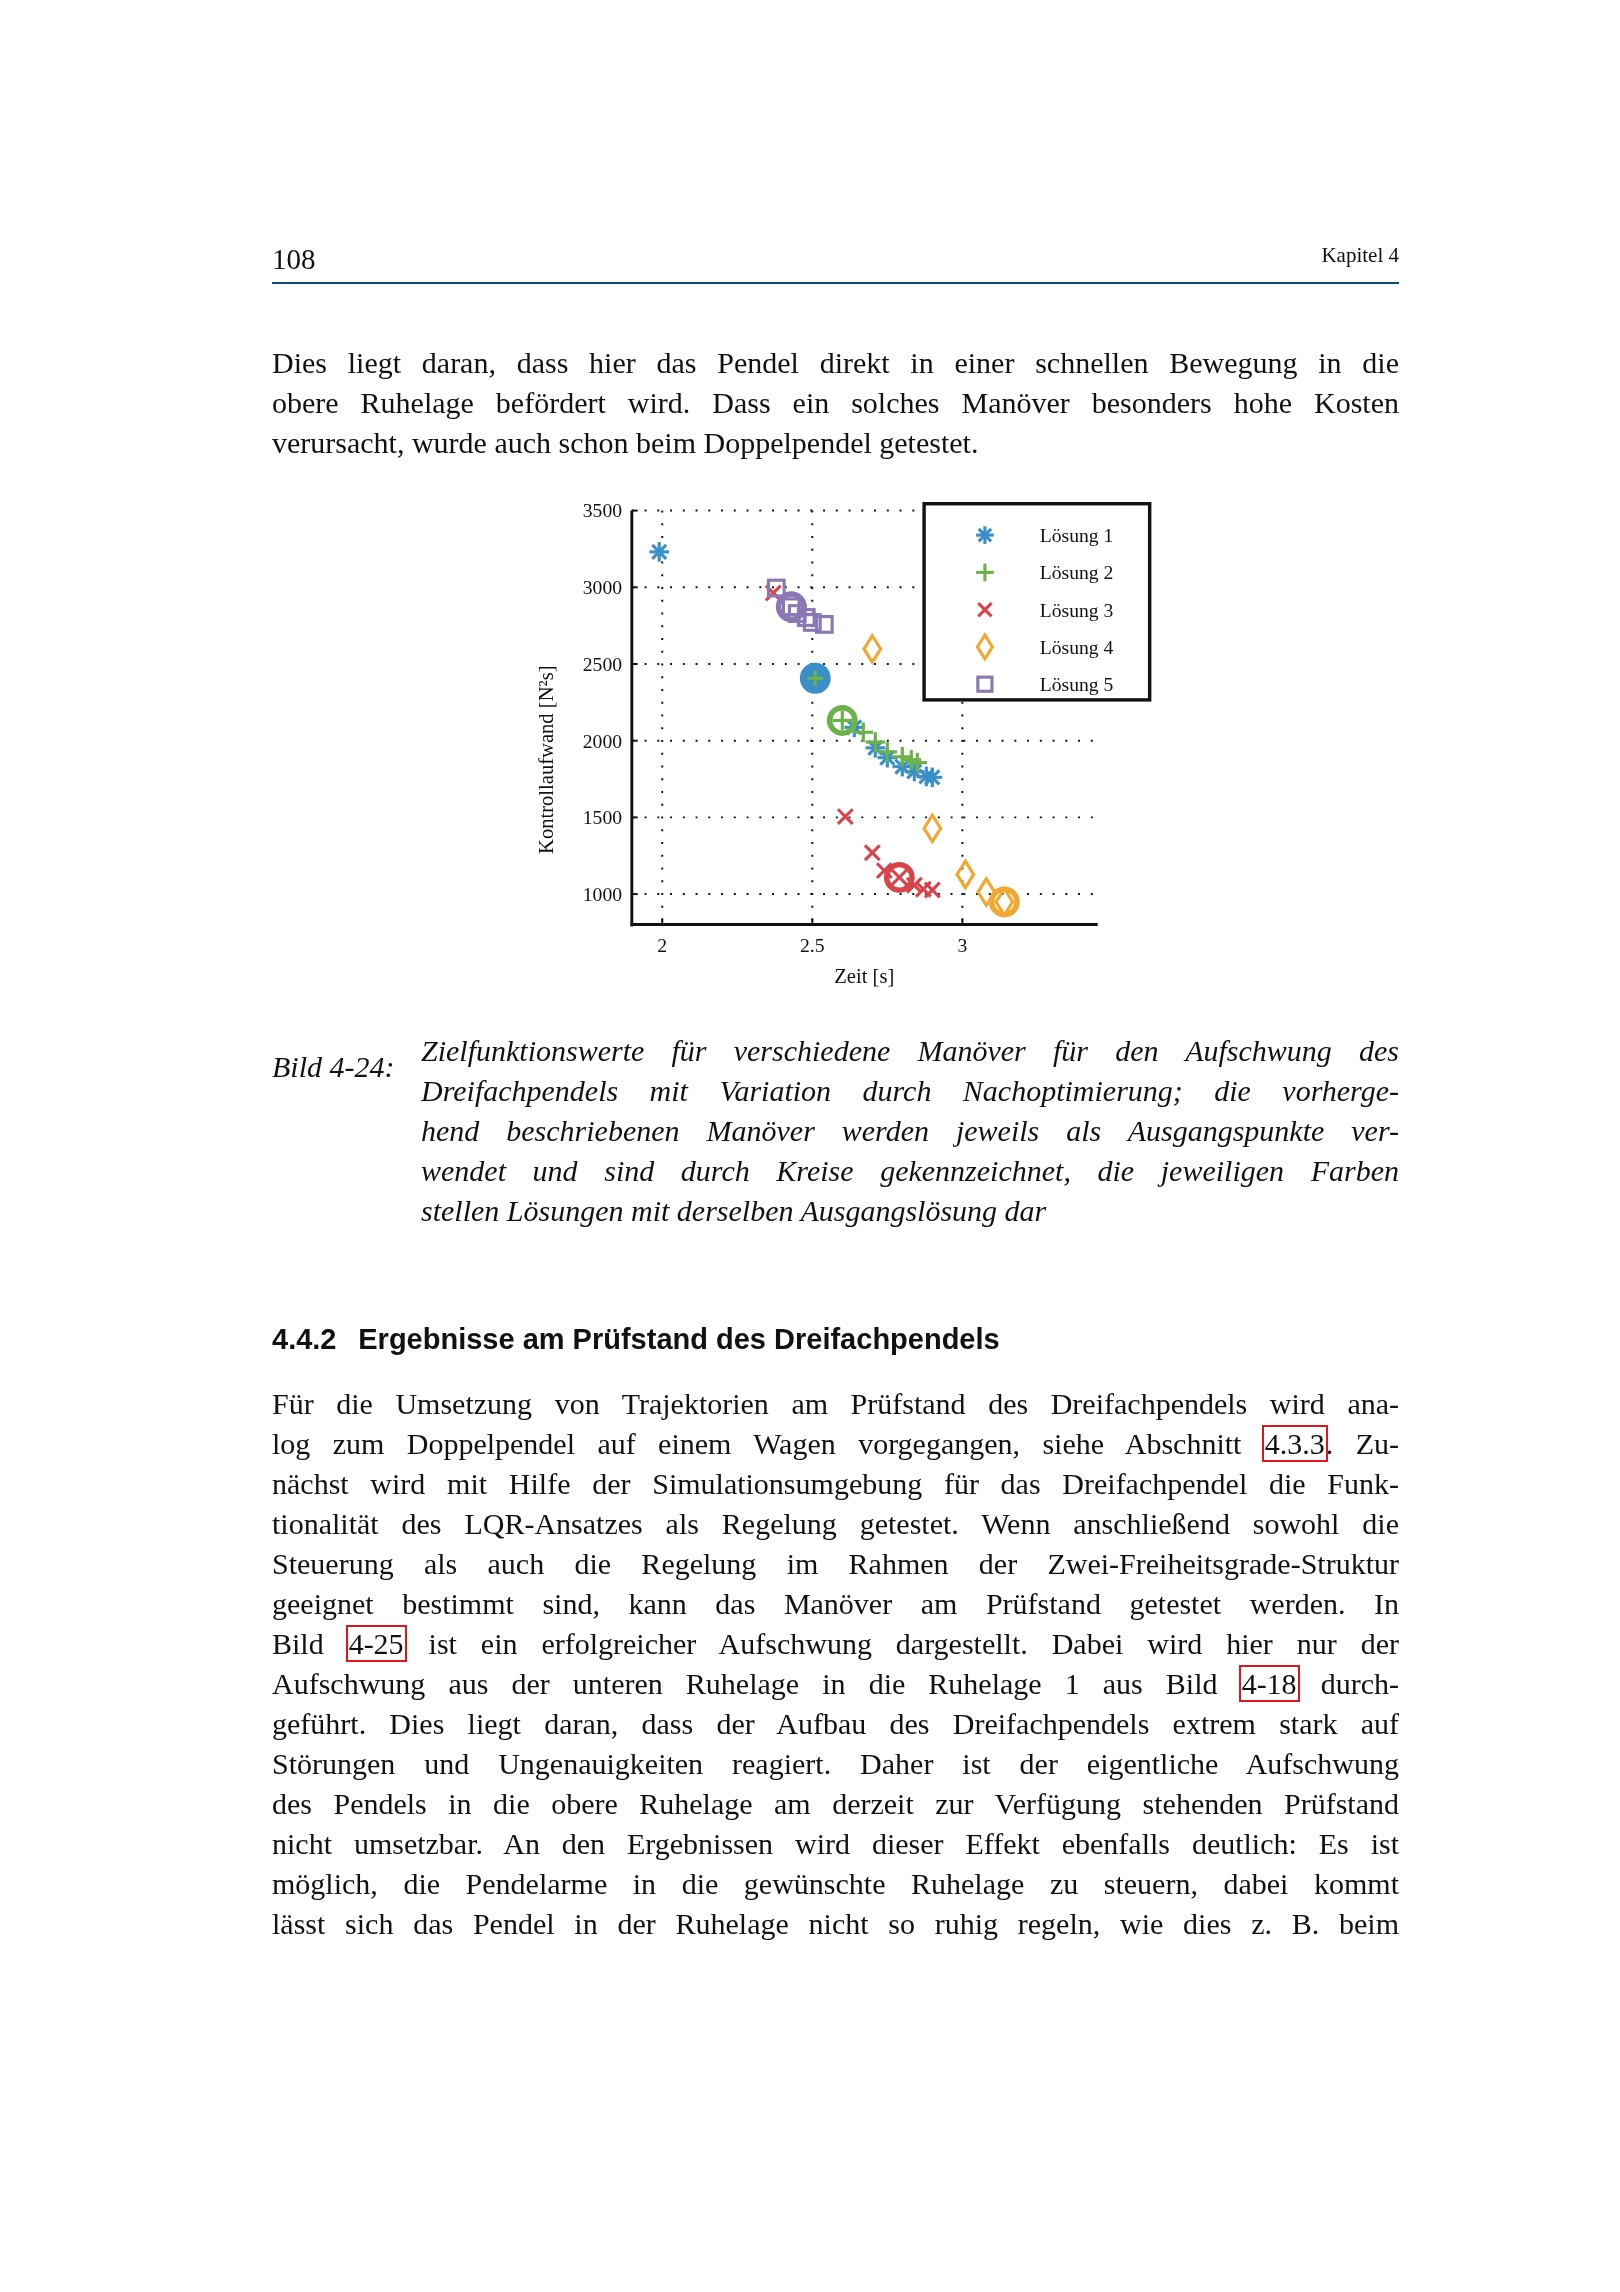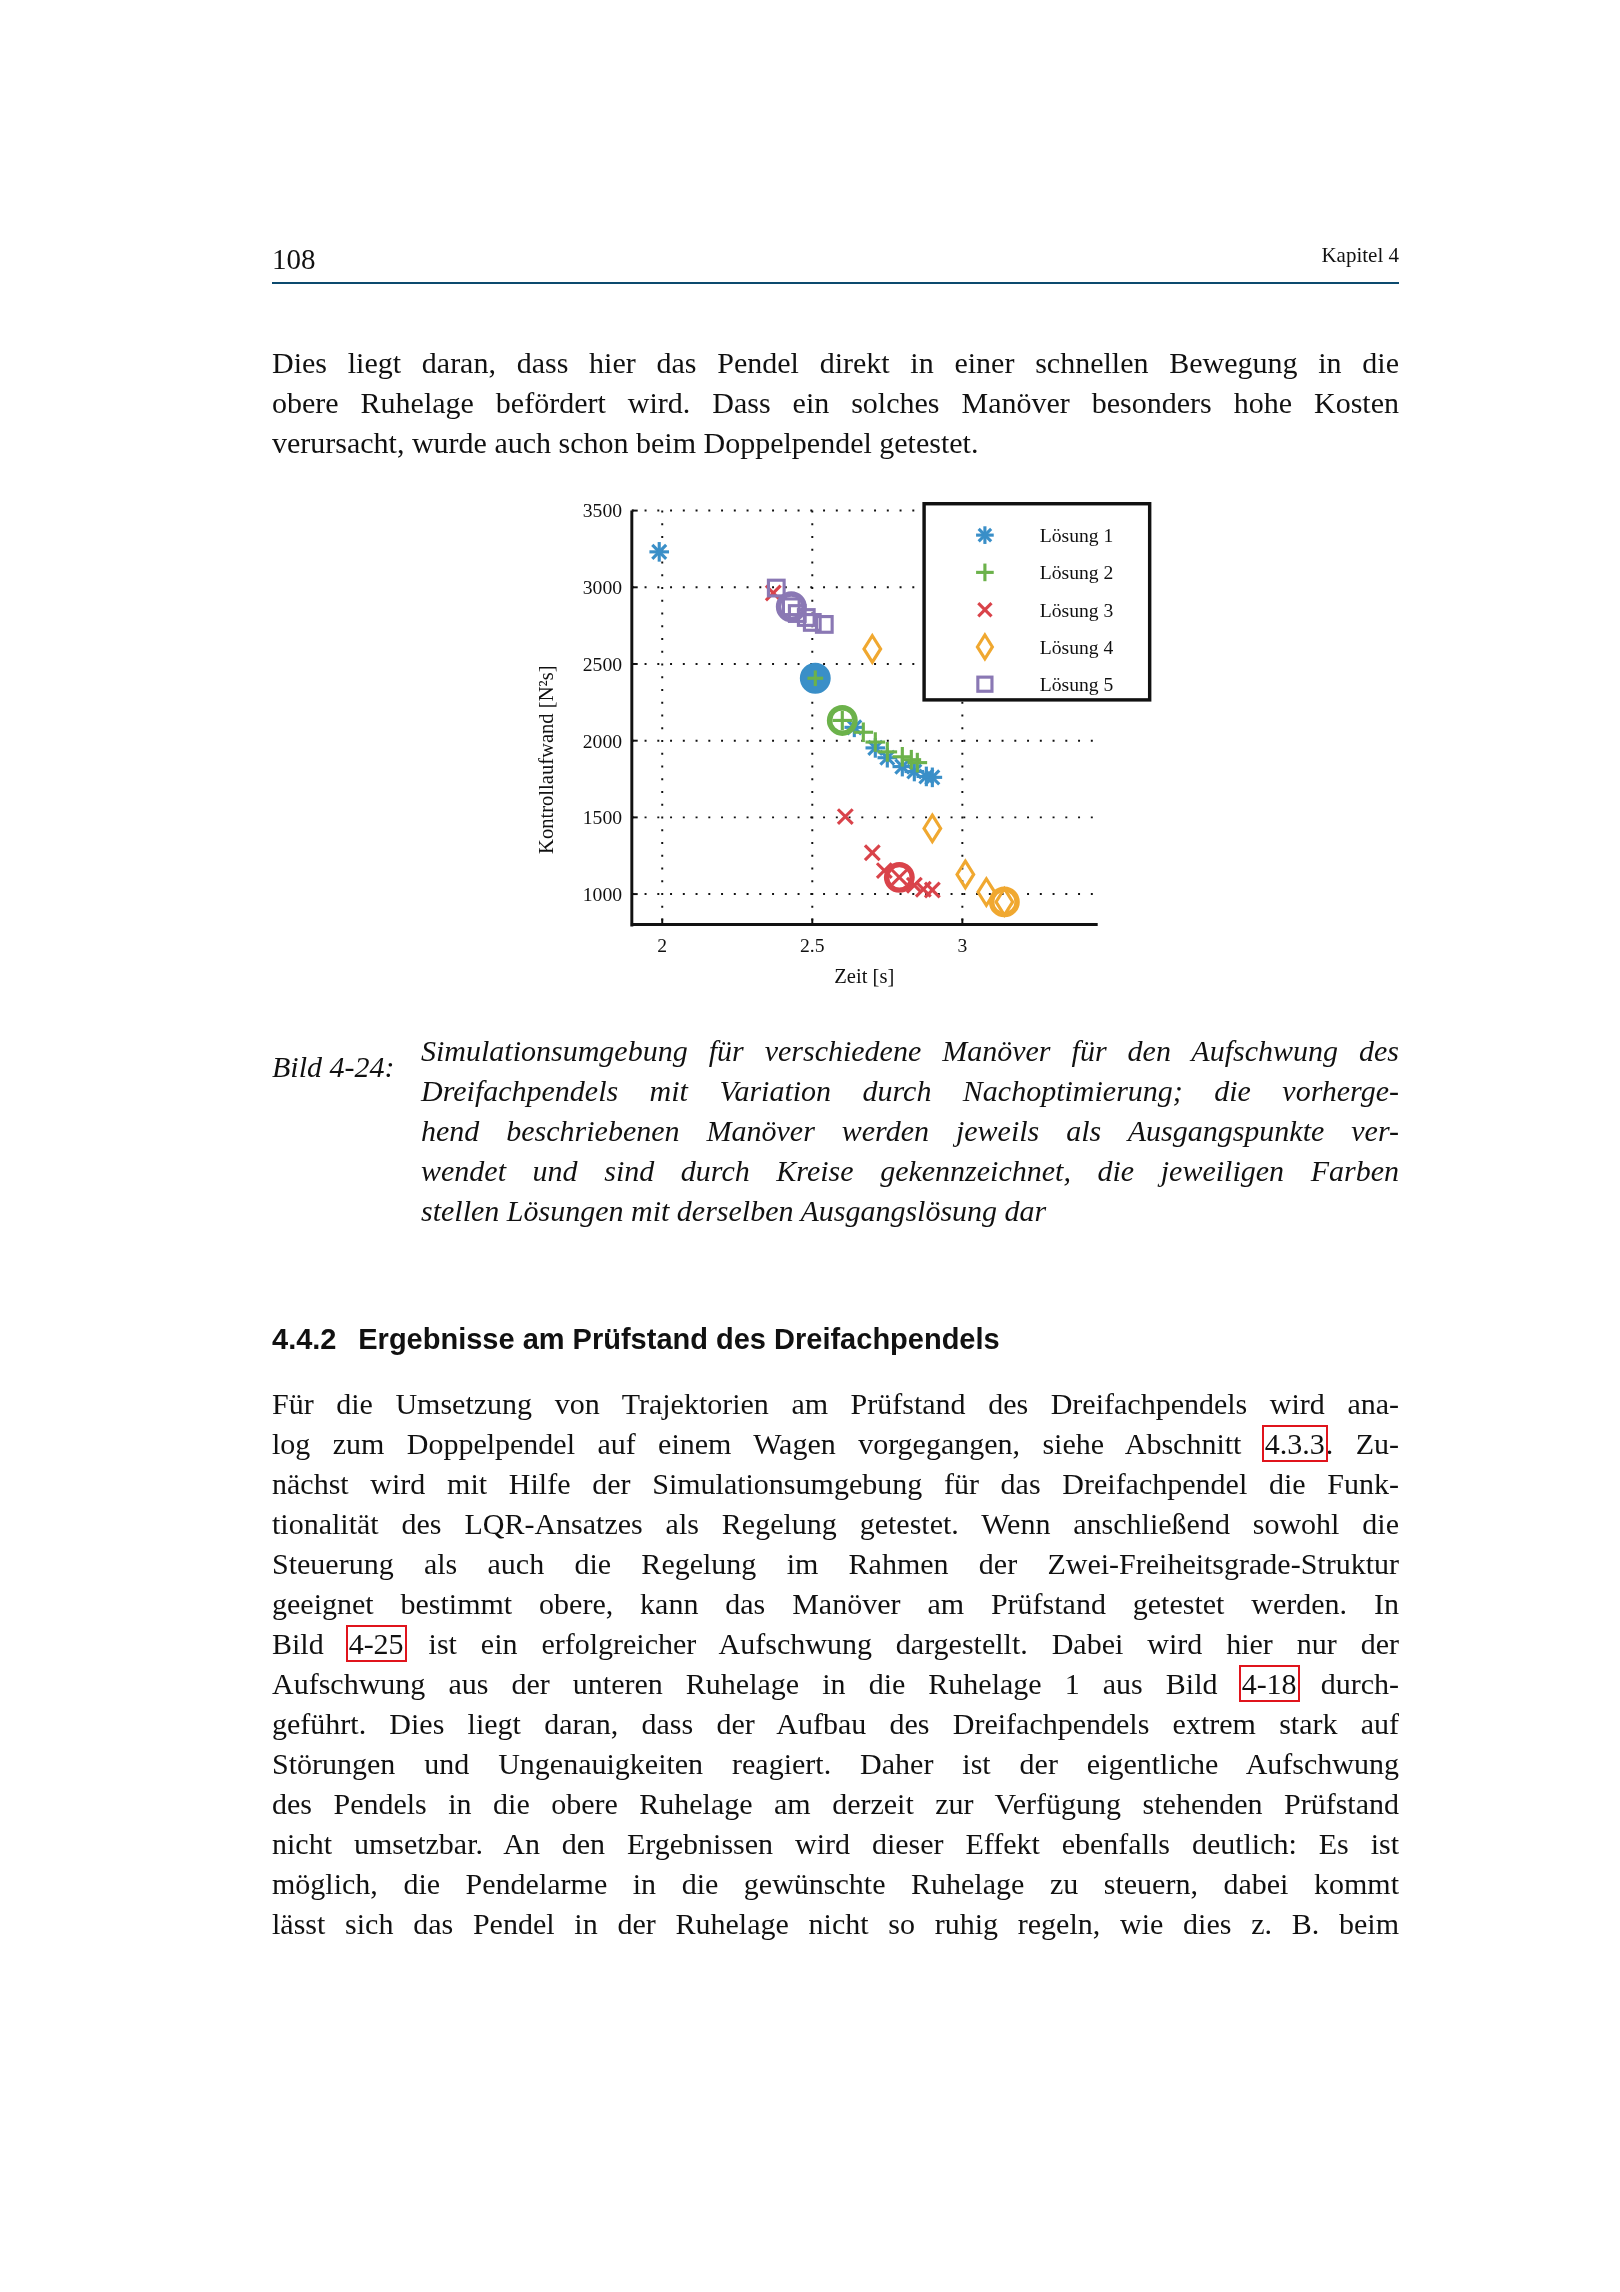--- a/index.html
+++ b/index.html
@@ -281,40 +281,40 @@
         <text x="531" y="205" font-family="Liberation Serif, serif" font-size="20" fill="#111">Lösung 5</text>
       </g>
     <text id="xlabel" x="352" y="503" text-anchor="middle" font-family="Liberation Serif, serif" font-size="21" fill="#111">Zeit [s]</text>
     <text id="ylabel" x="0" y="0" transform="translate(35,275) rotate(-90)" text-anchor="middle" font-family="Liberation Serif, serif" font-size="21" fill="#111">Kontrollaufwand [N²s]</text>
   </svg>
 </div>
 
 <div class="caption">
   <span class="cap-label">Bild 4-24:</span>
   <div class="cap-text">
-    <span class="line">Simulationsumgebung für verschiedene Manöver für den Aufschwung des</span>
+    <span class="line">Zielfunktionswerte für verschiedene Manöver für den Aufschwung des</span>
     <span class="line">Dreifachpendels mit Variation durch Nachoptimierung; die vorherge-</span>
     <span class="line">hend beschriebenen Manöver werden jeweils als Ausgangspunkte ver-</span>
     <span class="line">wendet und sind durch Kreise gekennzeichnet, die jeweiligen Farben</span>
     <span class="line last">stellen Lösungen mit derselben Ausgangslösung dar</span>
   </div>
 </div>
 
 <div class="section-heading">
   <span class="sec-num">4.4.2</span>
   <span>Ergebnisse am Prüfstand des Dreifachpendels</span>
 </div>
 
 <div class="para" id="body">
     <span class="line">Für die Umsetzung von Trajektorien am Prüfstand des Dreifachpendels wird ana-</span>
     <span class="line">log zum Doppelpendel auf einem Wagen vorgegangen, siehe Abschnitt <span class="ref">4.3.3</span>. Zu-</span>
     <span class="line">nächst wird mit Hilfe der Simulationsumgebung für das Dreifachpendel die Funk-</span>
     <span class="line">tionalität des LQR-Ansatzes als Regelung getestet. Wenn anschließend sowohl die</span>
     <span class="line">Steuerung als auch die Regelung im Rahmen der Zwei-Freiheitsgrade-Struktur</span>
-    <span class="line">geeignet bestimmt obere, kann das Manöver am Prüfstand getestet werden. In</span>
+    <span class="line">geeignet bestimmt sind, kann das Manöver am Prüfstand getestet werden. In</span>
     <span class="line">Bild <span class="ref">4-25</span> ist ein erfolgreicher Aufschwung dargestellt. Dabei wird hier nur der</span>
     <span class="line">Aufschwung aus der unteren Ruhelage in die Ruhelage 1 aus Bild <span class="ref">4-18</span> durch-</span>
     <span class="line">geführt. Dies liegt daran, dass der Aufbau des Dreifachpendels extrem stark auf</span>
     <span class="line">Störungen und Ungenauigkeiten reagiert. Daher ist der eigentliche Aufschwung</span>
     <span class="line">des Pendels in die obere Ruhelage am derzeit zur Verfügung stehenden Prüfstand</span>
     <span class="line">nicht umsetzbar. An den Ergebnissen wird dieser Effekt ebenfalls deutlich: Es ist</span>
     <span class="line">möglich, die Pendelarme in die gewünschte Ruhelage zu steuern, dabei kommt</span>
     <span class="line">lässt sich das Pendel in der Ruhelage nicht so ruhig regeln, wie dies z. B. beim</span>
   </div>
 

